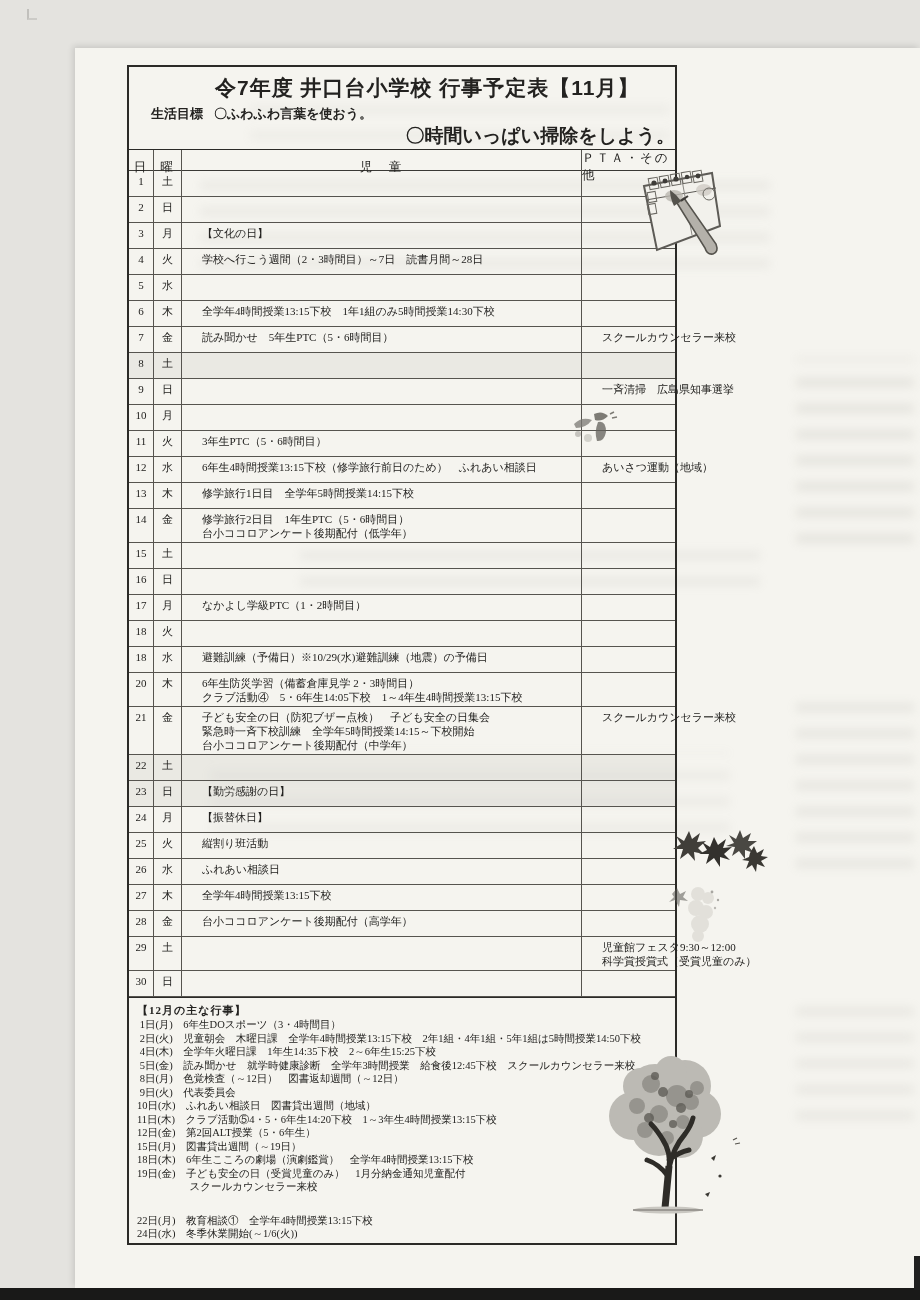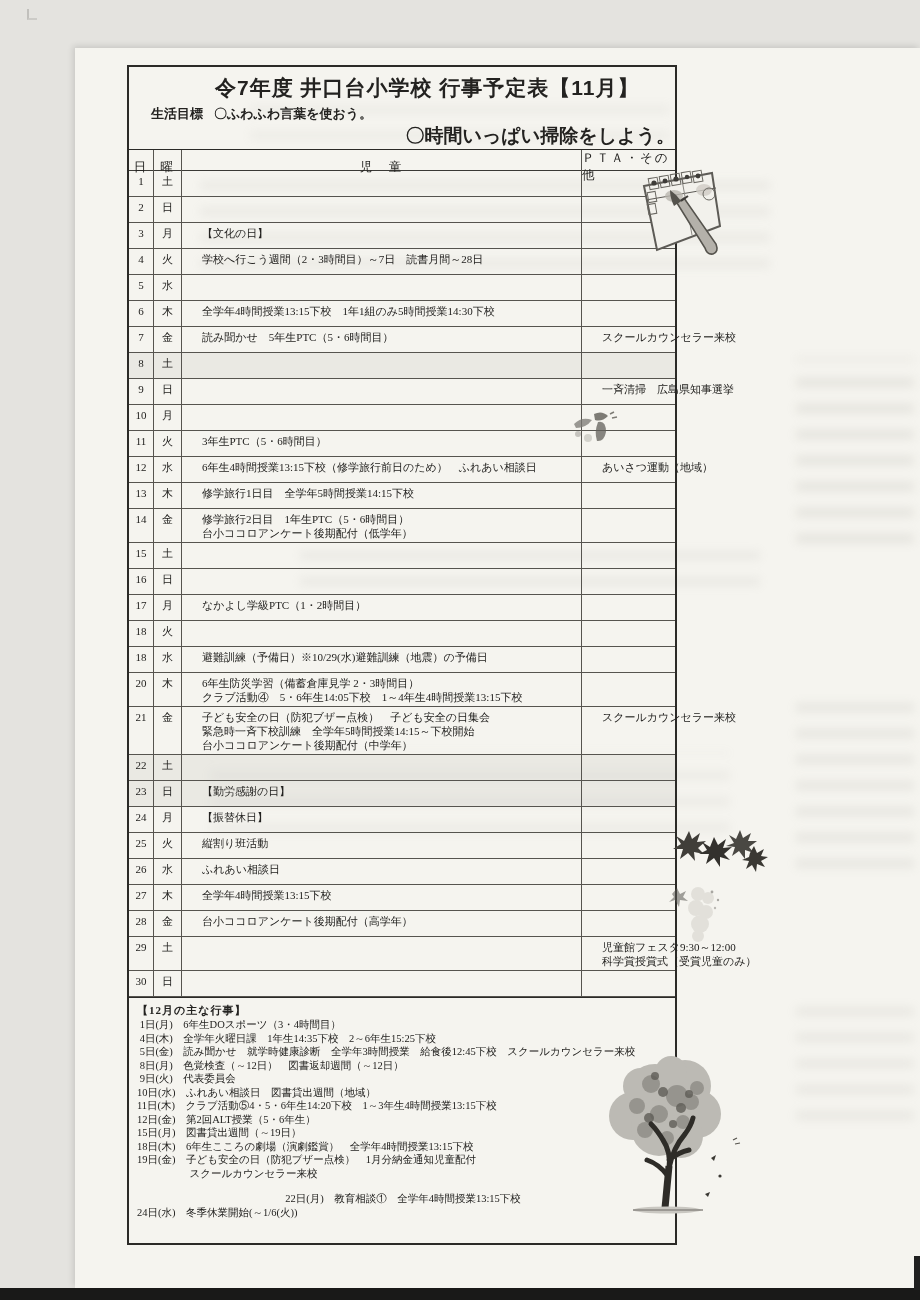--- a/index.html
+++ b/index.html
@@ -43,21 +43,21 @@
   .c-day{border-right:1px solid var(--line);text-align:center;padding-left:1px;padding-right:1px;}
   .c-wd{border-right:1px solid var(--line);text-align:center;}
   .c-child{border-right:1px solid var(--line);}
   .c-pta{}
   .line{white-space:nowrap;overflow:hidden;margin-left:16px;}
   .tint{background:rgba(205,203,196,.28);}
 
   .december{flex:1 1 auto;border-top:1px solid var(--line-dark);padding:4px 6px 2px 8px;color:var(--text);overflow:hidden;}
   .dec-title{font-size:11px;font-weight:bold;line-height:16px;letter-spacing:1px;}
   .dline{font-size:10.5px;line-height:13.5px;white-space:pre;overflow:hidden;}
-  .dline.gap{margin-top:12px;text-align:center;}
+  .dline.gap{margin-top:20px;}
 
   .illus{position:absolute;pointer-events:none;}
   .bottom-band{position:absolute;left:0;top:1288px;width:920px;height:12px;background:var(--band);}
   .band-notch{position:absolute;left:914px;top:1256px;width:6px;height:34px;background:#202020;}
 </style>
 </head>
 <body>
 
 <div class="stage">
   <div class="paper"></div>
@@ -318,30 +318,31 @@
           <div class="tcell c-wd">日</div>
           <div class="tcell c-child"></div>
           <div class="tcell c-pta"></div>
         </div>
       </div>
 
     <div class="december">
       <div class="dec-title">【12月の主な行事】</div>
       <div>
           <div class="dline"> 1日(月)　6年生DOスポーツ（3・4時間目）</div>
+          <div class="dline"> 2日(火)　児童朝会　木曜日課　全学年4時間授業13:15下校　2年1組・4年1組・5年1組は5時間授業14:50下校</div>
           <div class="dline"> 4日(木)　全学年火曜日課　1年生14:35下校　2～6年生15:25下校</div>
           <div class="dline"> 5日(金)　読み聞かせ　就学時健康診断　全学年3時間授業　給食後12:45下校　スクールカウンセラー来校</div>
           <div class="dline"> 8日(月)　色覚検査（～12日）　図書返却週間（～12日）</div>
           <div class="dline"> 9日(火)　代表委員会</div>
           <div class="dline">10日(水)　ふれあい相談日　図書貸出週間（地域）</div>
           <div class="dline">11日(木)　クラブ活動⑤4・5・6年生14:20下校　1～3年生4時間授業13:15下校</div>
           <div class="dline">12日(金)　第2回ALT授業（5・6年生）</div>
           <div class="dline">15日(月)　図書貸出週間（～19日）</div>
           <div class="dline">18日(木)　6年生こころの劇場（演劇鑑賞）　全学年4時間授業13:15下校</div>
-          <div class="dline">19日(金)　子ども安全の日（防犯ブザー点検）　1月分納金通知児童配付</div>
+          <div class="dline">19日(金)　子ども安全の日（受賞児童のみ）　1月分納金通知児童配付</div>
           <div class="dline">　　　　　スクールカウンセラー来校</div>
           <div class="dline gap">22日(月)　教育相談①　全学年4時間授業13:15下校</div>
           <div class="dline">24日(水)　冬季休業開始(～1/6(火))</div>
         </div>
     </div>
   </div>
 
   <svg class="illus" style="left:630px;top:160px;" width="110" height="105" viewBox="0 0 110 105">
     <g stroke="#5d5b56" fill="none" stroke-width="2">
       <path d="M14 26 L82 13 L90 66 L27 90 Z" fill="#f2f1ec"></path>

